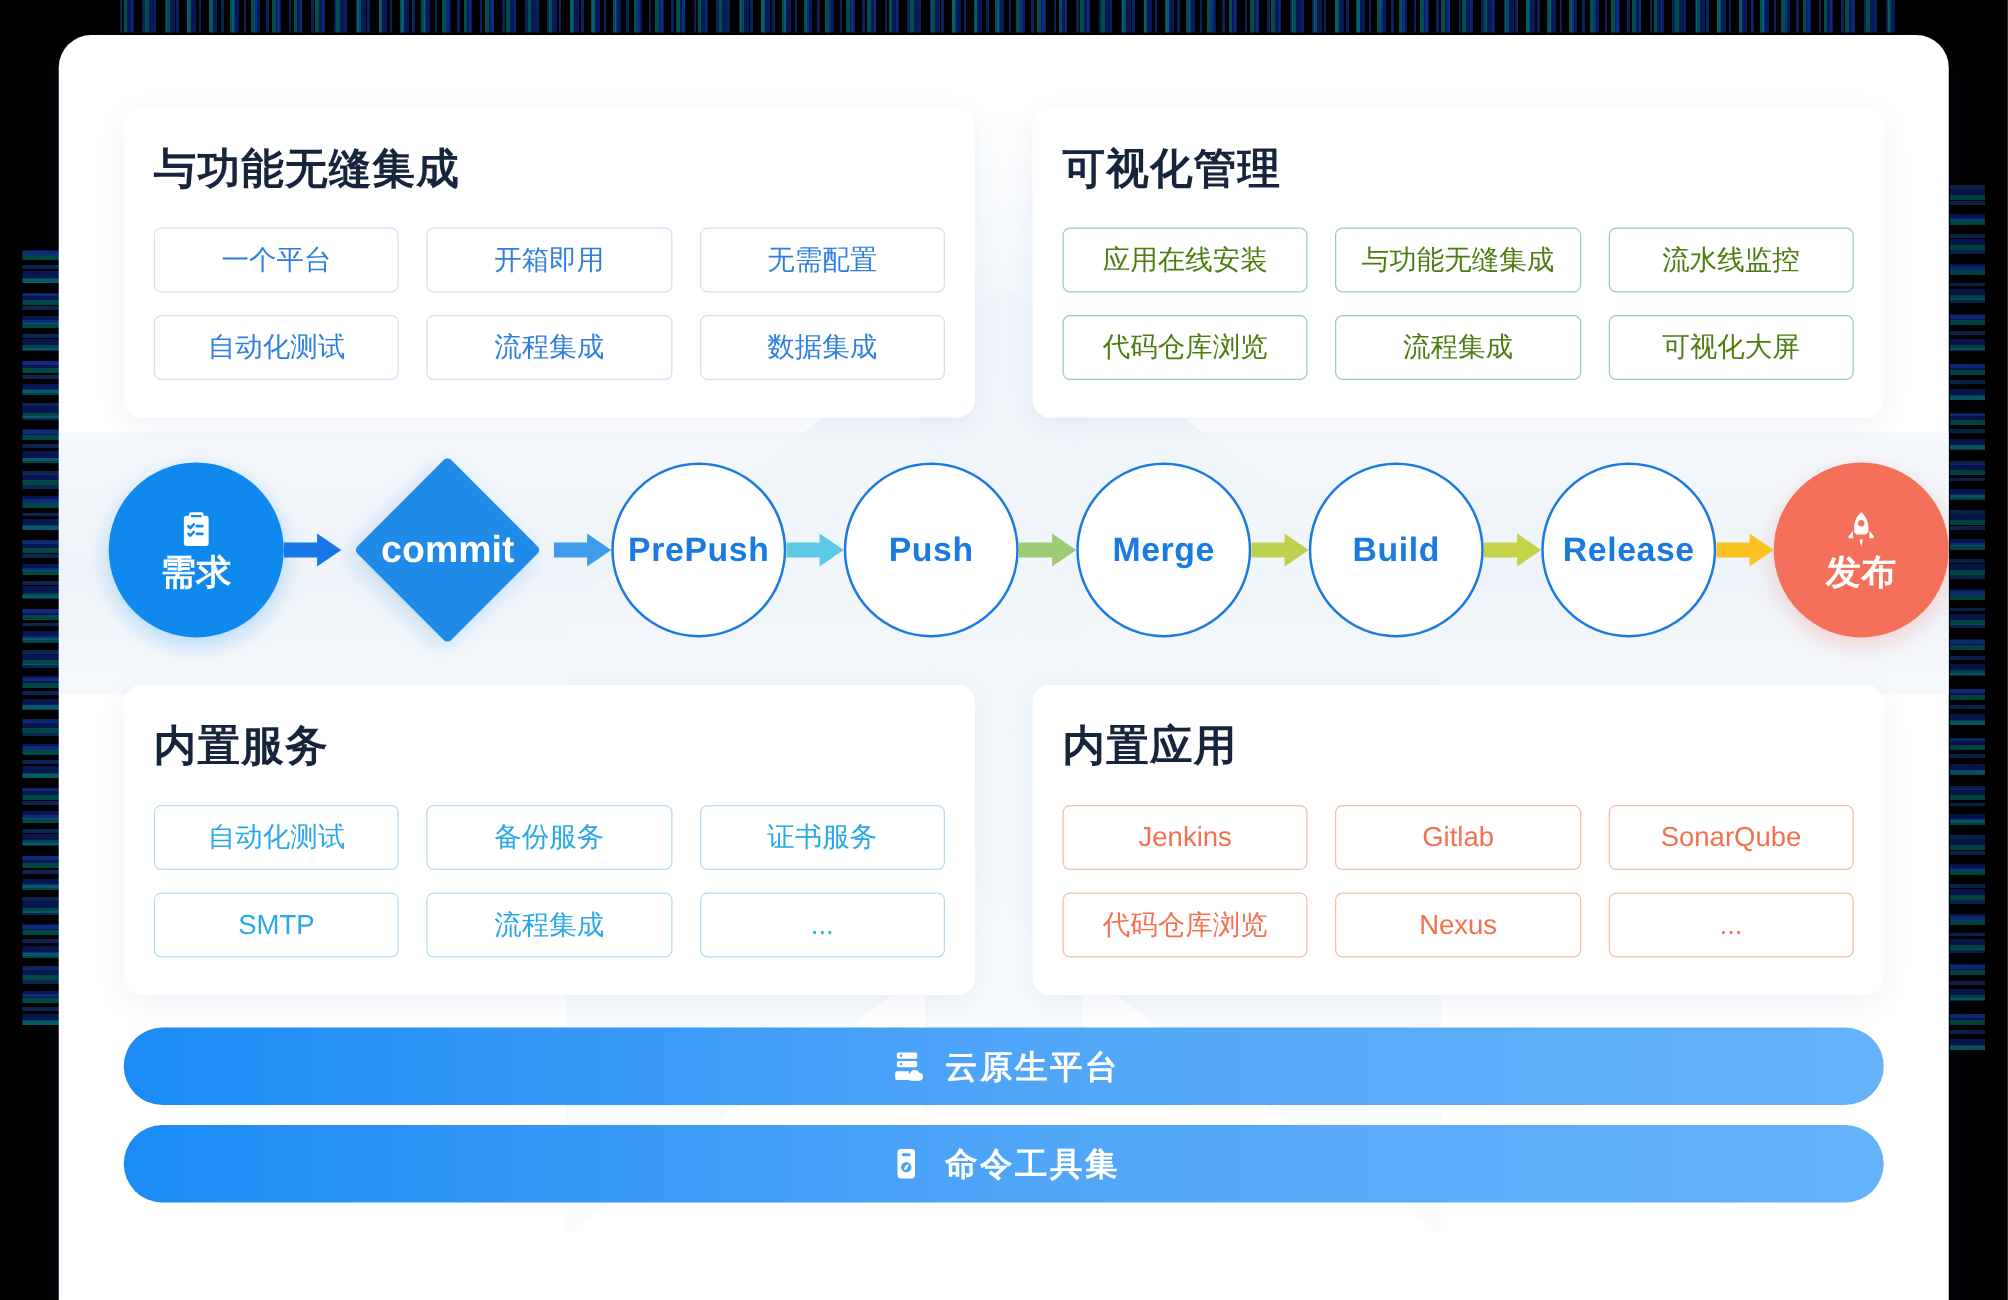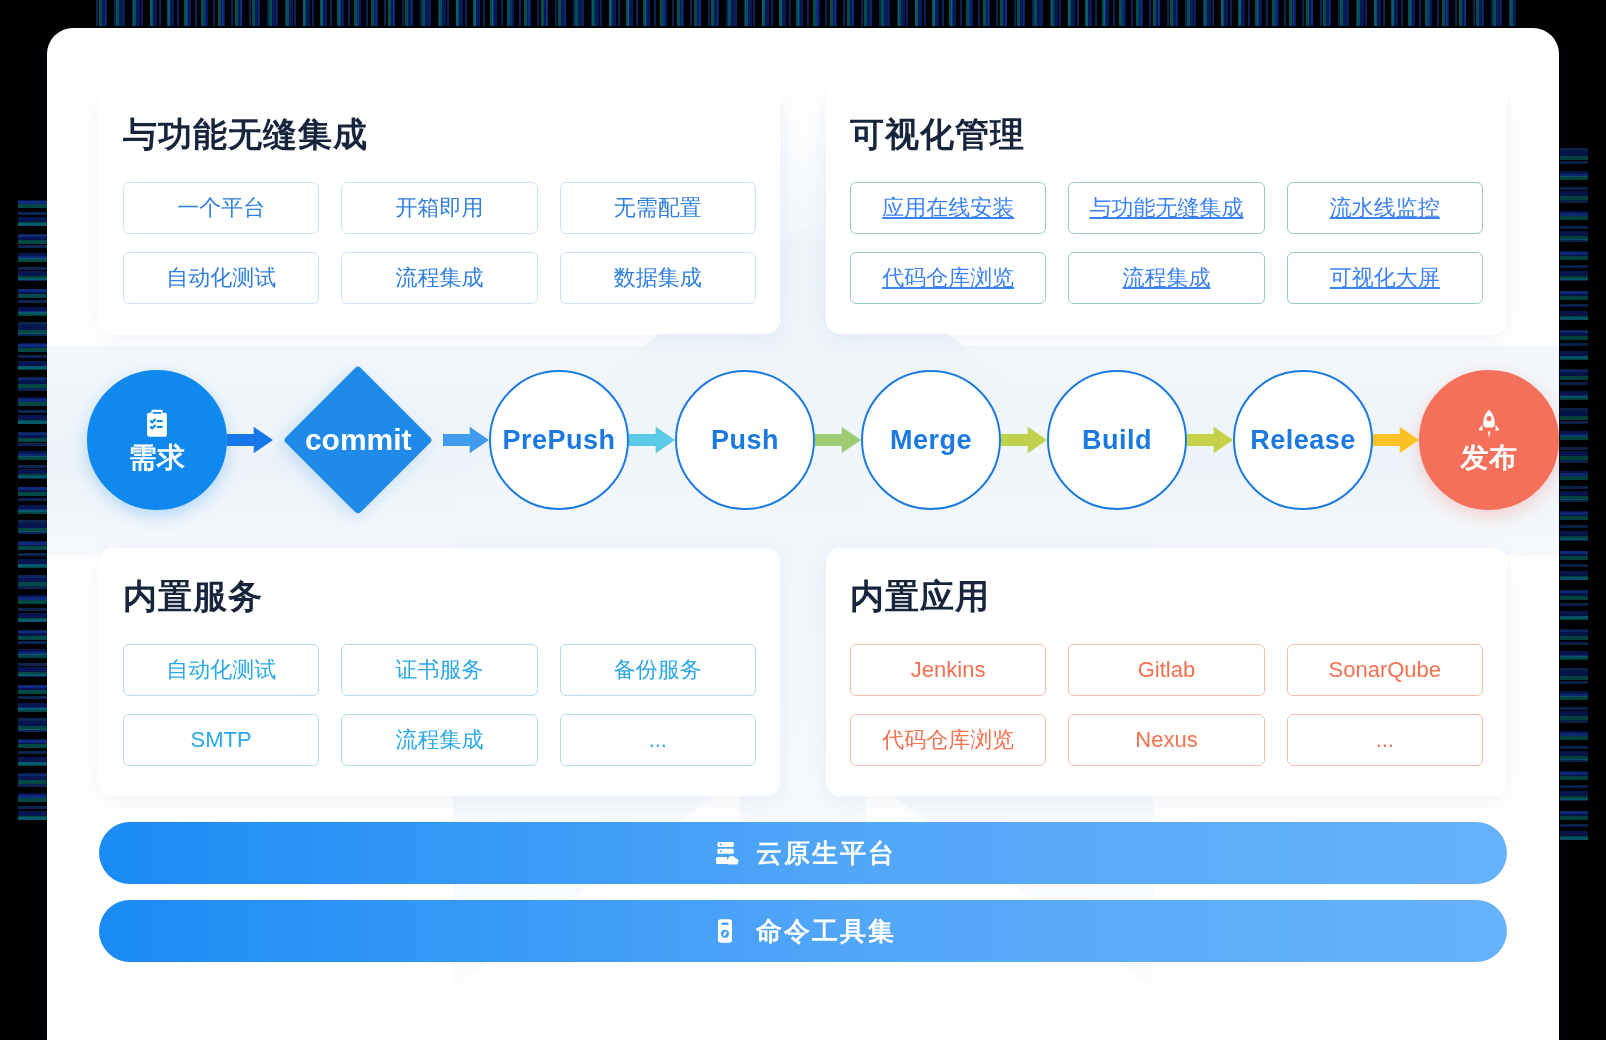--- a/index.html
+++ b/index.html
@@ -78,21 +78,21 @@
   }
   .chip-grid { display:grid; grid-template-columns:repeat(3,1fr); gap:18px 22px; }
   .chip {
     height:52px; border-radius:6px; border:1px solid #c9ddf3;
     display:flex; align-items:center; justify-content:center;
     font-size:22px; color:#2b8ef0; background:#fff; white-space:nowrap;
   }
   
   .panel.blue .chip { border-color:#cfe1f5; color:#2f7fe0; }
   
-  .panel.green .chip { border-color:#96cfae; color:#3b82f6;text-decoration:underline; }
+  .panel.green .chip { border-color:#96cfae; color:#4d7c0f; }
   
   .panel.cyan .chip { border-color:#b5dcf0; color:#29a8e8; }
   
   .panel.coral .chip { border-color:#f4bdaa; color:#f4704f; }
 
   
   .pipeline {
     position:relative; z-index:2;
     display:flex; align-items:center; justify-content:center;
     gap:0; height:200px; margin:6px 0 4px;padding-left:40px;
@@ -276,22 +276,22 @@
 
     </div>
 
     <div class="inner" style="padding-top:4px;">
       <div class="panel-row">
 
         <div class="panel cyan">
           <div class="panel-title">内置服务</div>
           <div class="chip-grid">
             <div class="chip">自动化测试</div>
+            <div class="chip">备份服务</div>
             <div class="chip">证书服务</div>
-            <div class="chip">备份服务</div>
             <div class="chip">SMTP</div>
             <div class="chip">流程集成</div>
             <div class="chip">...</div>
           </div>
         </div>
 
         <div class="panel coral">
           <div class="panel-title">内置应用</div>
           <div class="chip-grid">
             <div class="chip">Jenkins</div>

